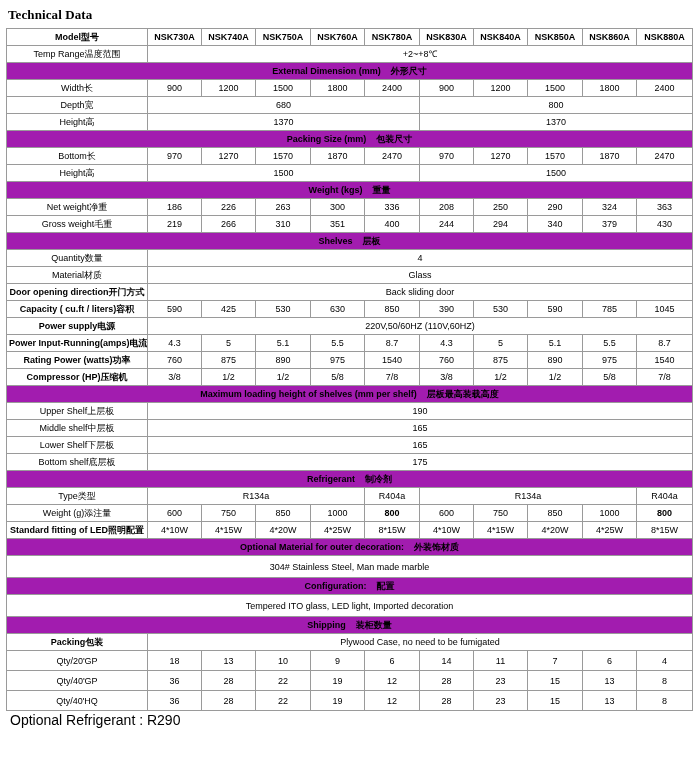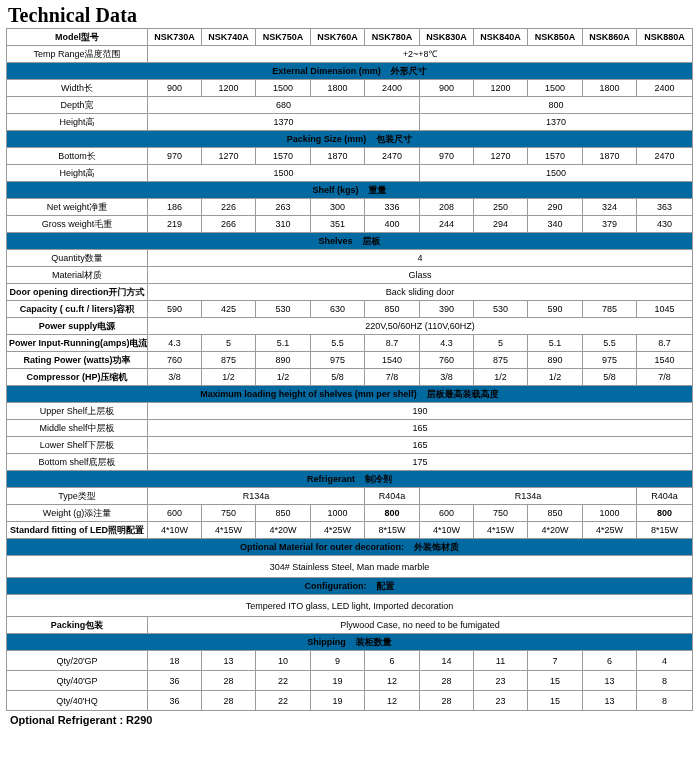--- a/index.html
+++ b/index.html
@@ -15,21 +15,21 @@
     overflow: hidden;
   }
   #page {
     width: 698px;
     height: 758px;
     position: relative;
     box-sizing: border-box;
     padding: 4px 6px 0 6px;
   }
   #title {
-    font-size: 20px;
+    font-size: 13px;
     font-weight: bold;
     font-family: "Liberation Serif", serif;
     letter-spacing: 0.1px;
     margin: 2px 0 4px 2px;
     line-height: 18px;
   }
   table.tbl {
     border-collapse: collapse;
     width: 686px;
     table-layout: fixed;
@@ -49,34 +49,33 @@
     text-align: left;
     padding-left: 4px;
   }
   td.b {
     font-weight: bold;
   }
   td.secthead {
     text-align: left;
     padding-left: 4px;
     font-weight: bold;
-    background: #0369a1;
+    background: #a21caf;
   }
   td.secthead .cn {
     font-weight: bold;
     padding-left: 10px;
   }
   .cnlbl {
     padding-left: 0;
   }
   .footnote {
-    font-size: 11px;
+    font-size: 14px;
     margin: 3px 0 0 4px;
     line-height: 12px;
-    font-weight: bold;
   }
   .rowh {
     height: 16px;
   }
 </style>
 </head>
 <body>
 
 <div id="page">
 
@@ -160,21 +159,21 @@
         <td>1870</td>
         <td>2470</td>
       </tr>
       <tr class="rowh">
         <td class="lbl"><span>Height</span><span class="cnlbl">高</span></td>
         <td colspan="5">1500</td>
         <td colspan="5">1500</td>
       </tr>
 
       <tr class="rowh">
-        <td class="secthead" colspan="11"><span>Shelf (kgs)</span><span class="cn">重量</span></td>
+        <td class="secthead" colspan="11"><span>Weight (kgs)</span><span class="cn">重量</span></td>
       </tr>
       <tr class="rowh">
         <td class="lbl"><span>Net weight</span><span class="cnlbl">净重</span></td>
         <td>186</td>
         <td>226</td>
         <td>263</td>
         <td>300</td>
         <td>336</td>
         <td>208</td>
         <td>250</td>
@@ -340,26 +339,26 @@
       </tr>
 
       <tr class="rowh">
         <td class="secthead" colspan="11"><span>Configuration:</span><span class="cn">配置</span></td>
       </tr>
       <tr style="height:22px">
         <td colspan="11">Tempered ITO glass, LED light, Imported decoration</td>
       </tr>
 
       <tr class="rowh">
+        <td class="secthead" colspan="11"><span>Shipping</span><span class="cn">装柜数量</span></td>
+      </tr>
+
+      <tr class="rowh">
         <td class="lbl b"><span>Packing</span><span class="cnlbl">包装</span></td>
         <td colspan="10">Plywood Case, no need to be fumigated</td>
-      </tr>
-
-      <tr class="rowh">
-        <td class="secthead" colspan="11"><span>Shipping</span><span class="cn">装柜数量</span></td>
       </tr>
       <tr style="height:20px">
         <td class="lbl">Qty/20'GP</td>
         <td>18</td>
         <td>13</td>
         <td>10</td>
         <td>9</td>
         <td>6</td>
         <td>14</td>
         <td>11</td>

